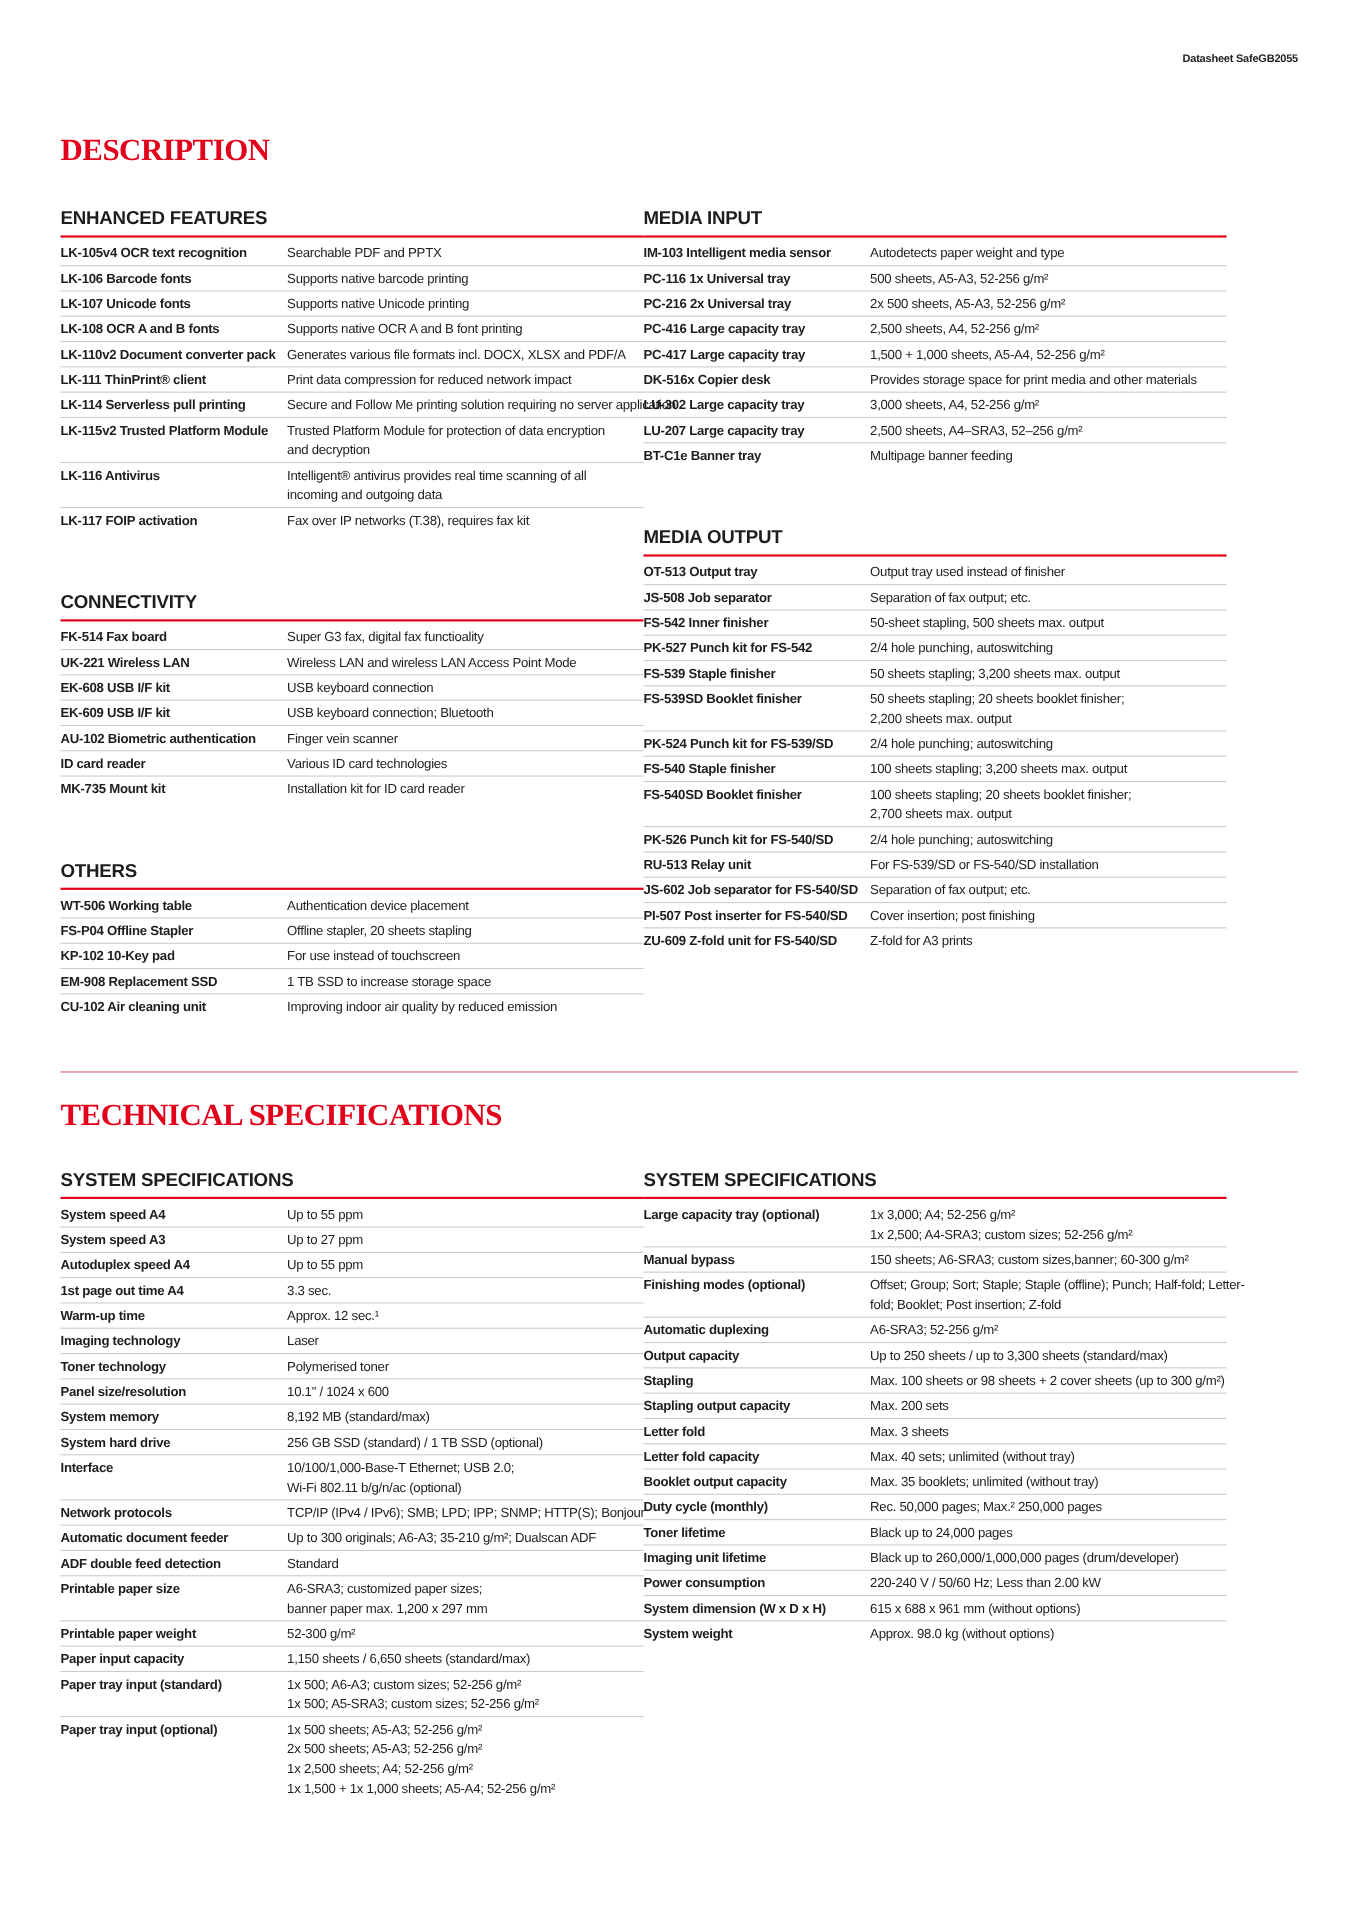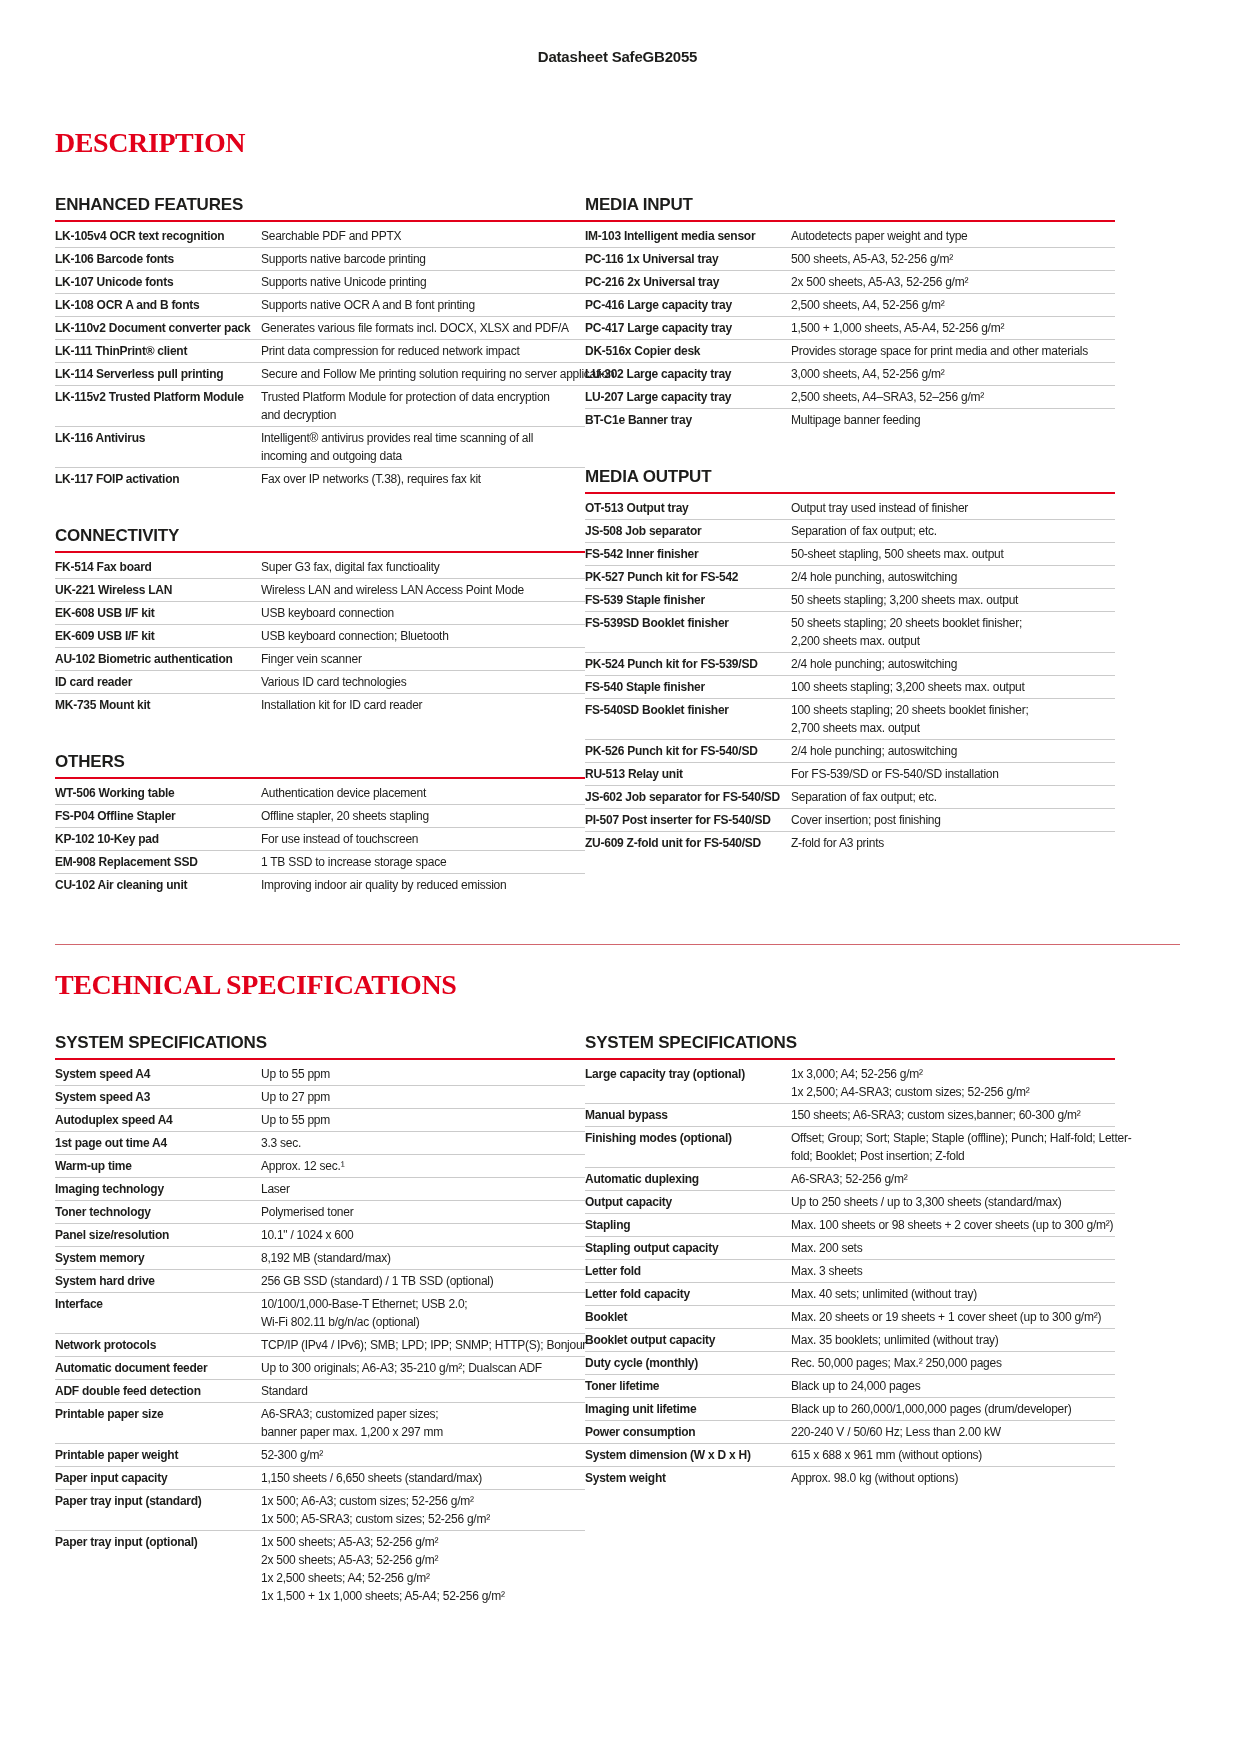--- a/index.html
+++ b/index.html
@@ -9,33 +9,33 @@
     --divider:#d2666e;
   }
   *{box-sizing:border-box;}
   html,body{margin:0;padding:0;}
   body{
     width:1241px;height:1754px;overflow:hidden;background:#ffffff;
     font-family:"Liberation Sans","DejaVu Sans",sans-serif;color:var(--txt);
     padding:0 61px 0 55px;
   }
   .header-title{
-    padding-top:48px;text-align:center;font-size:15px;font-weight:bold;
+    padding-top:48px;text-align:right;font-size:10px;font-weight:bold;
     letter-spacing:-0.2px;
   }
   h1.big-title{
     color:var(--accent);font-size:28px;line-height:28px;font-weight:bold;
     letter-spacing:-0.4px;margin:64px 0 38px 0;font-family:Liberation Serif, serif;
   }
   h1.big-title.technical{margin:26px 0 34px 0;}
   .two-col{
     display:grid;grid-template-columns:530px 530px;
     align-items:start;
   }
-  .spec-section{margin-top:36px;}
+  .spec-section{margin-top:54px;}
   .spec-section:first-child{margin-top:0;}
   .section-heading{
     font-size:17px;font-weight:bold;margin:0;padding-bottom:5px;
     border-bottom:2px solid var(--accent);letter-spacing:-0.2px;
   }
   .rows{margin-top:3px;}
   .spec-row{
     display:grid;grid-template-columns:206px 1fr;
     border-bottom:1px solid var(--rowline);padding:2px 0;
   }
@@ -550,26 +550,20 @@
               <div class="value-line">Max. 3 sheets</div>
             </div>
           </div>
           <div class="spec-row">
             <div class="spec-label">Letter fold capacity</div>
             <div class="spec-value">
               <div class="value-line">Max. 40 sets; unlimited (without tray)</div>
             </div>
           </div>
           <div class="spec-row">
-            <div class="spec-label">Booklet</div>
-            <div class="spec-value">
-              <div class="value-line">Max. 20 sheets or 19 sheets + 1 cover sheet (up to 300 g/m²)</div>
-            </div>
-          </div>
-          <div class="spec-row">
             <div class="spec-label">Booklet output capacity</div>
             <div class="spec-value">
               <div class="value-line">Max. 35 booklets; unlimited (without tray)</div>
             </div>
           </div>
           <div class="spec-row">
             <div class="spec-label">Duty cycle (monthly)</div>
             <div class="spec-value">
               <div class="value-line">Rec. 50,000 pages; Max.² 250,000 pages</div>
             </div>

